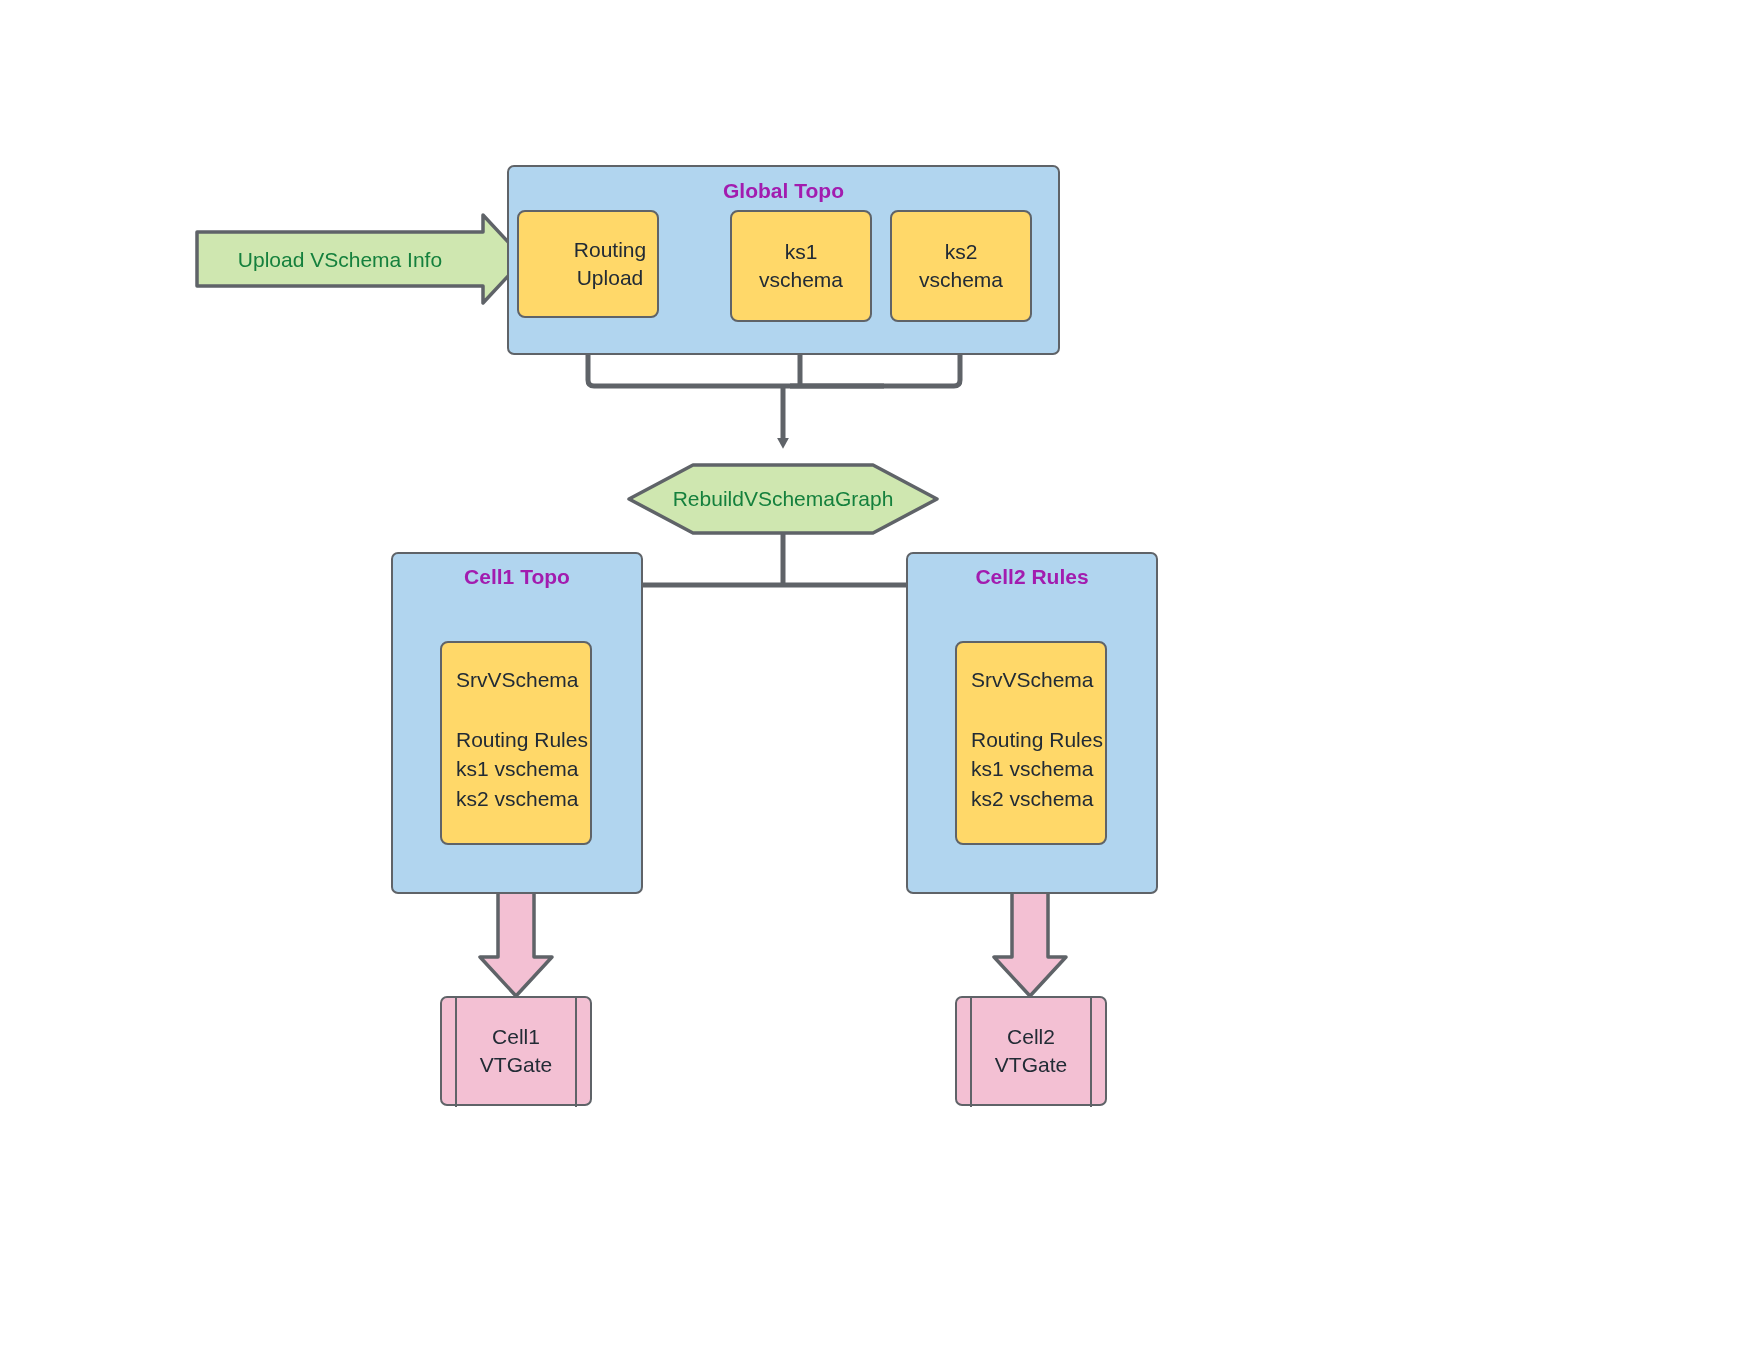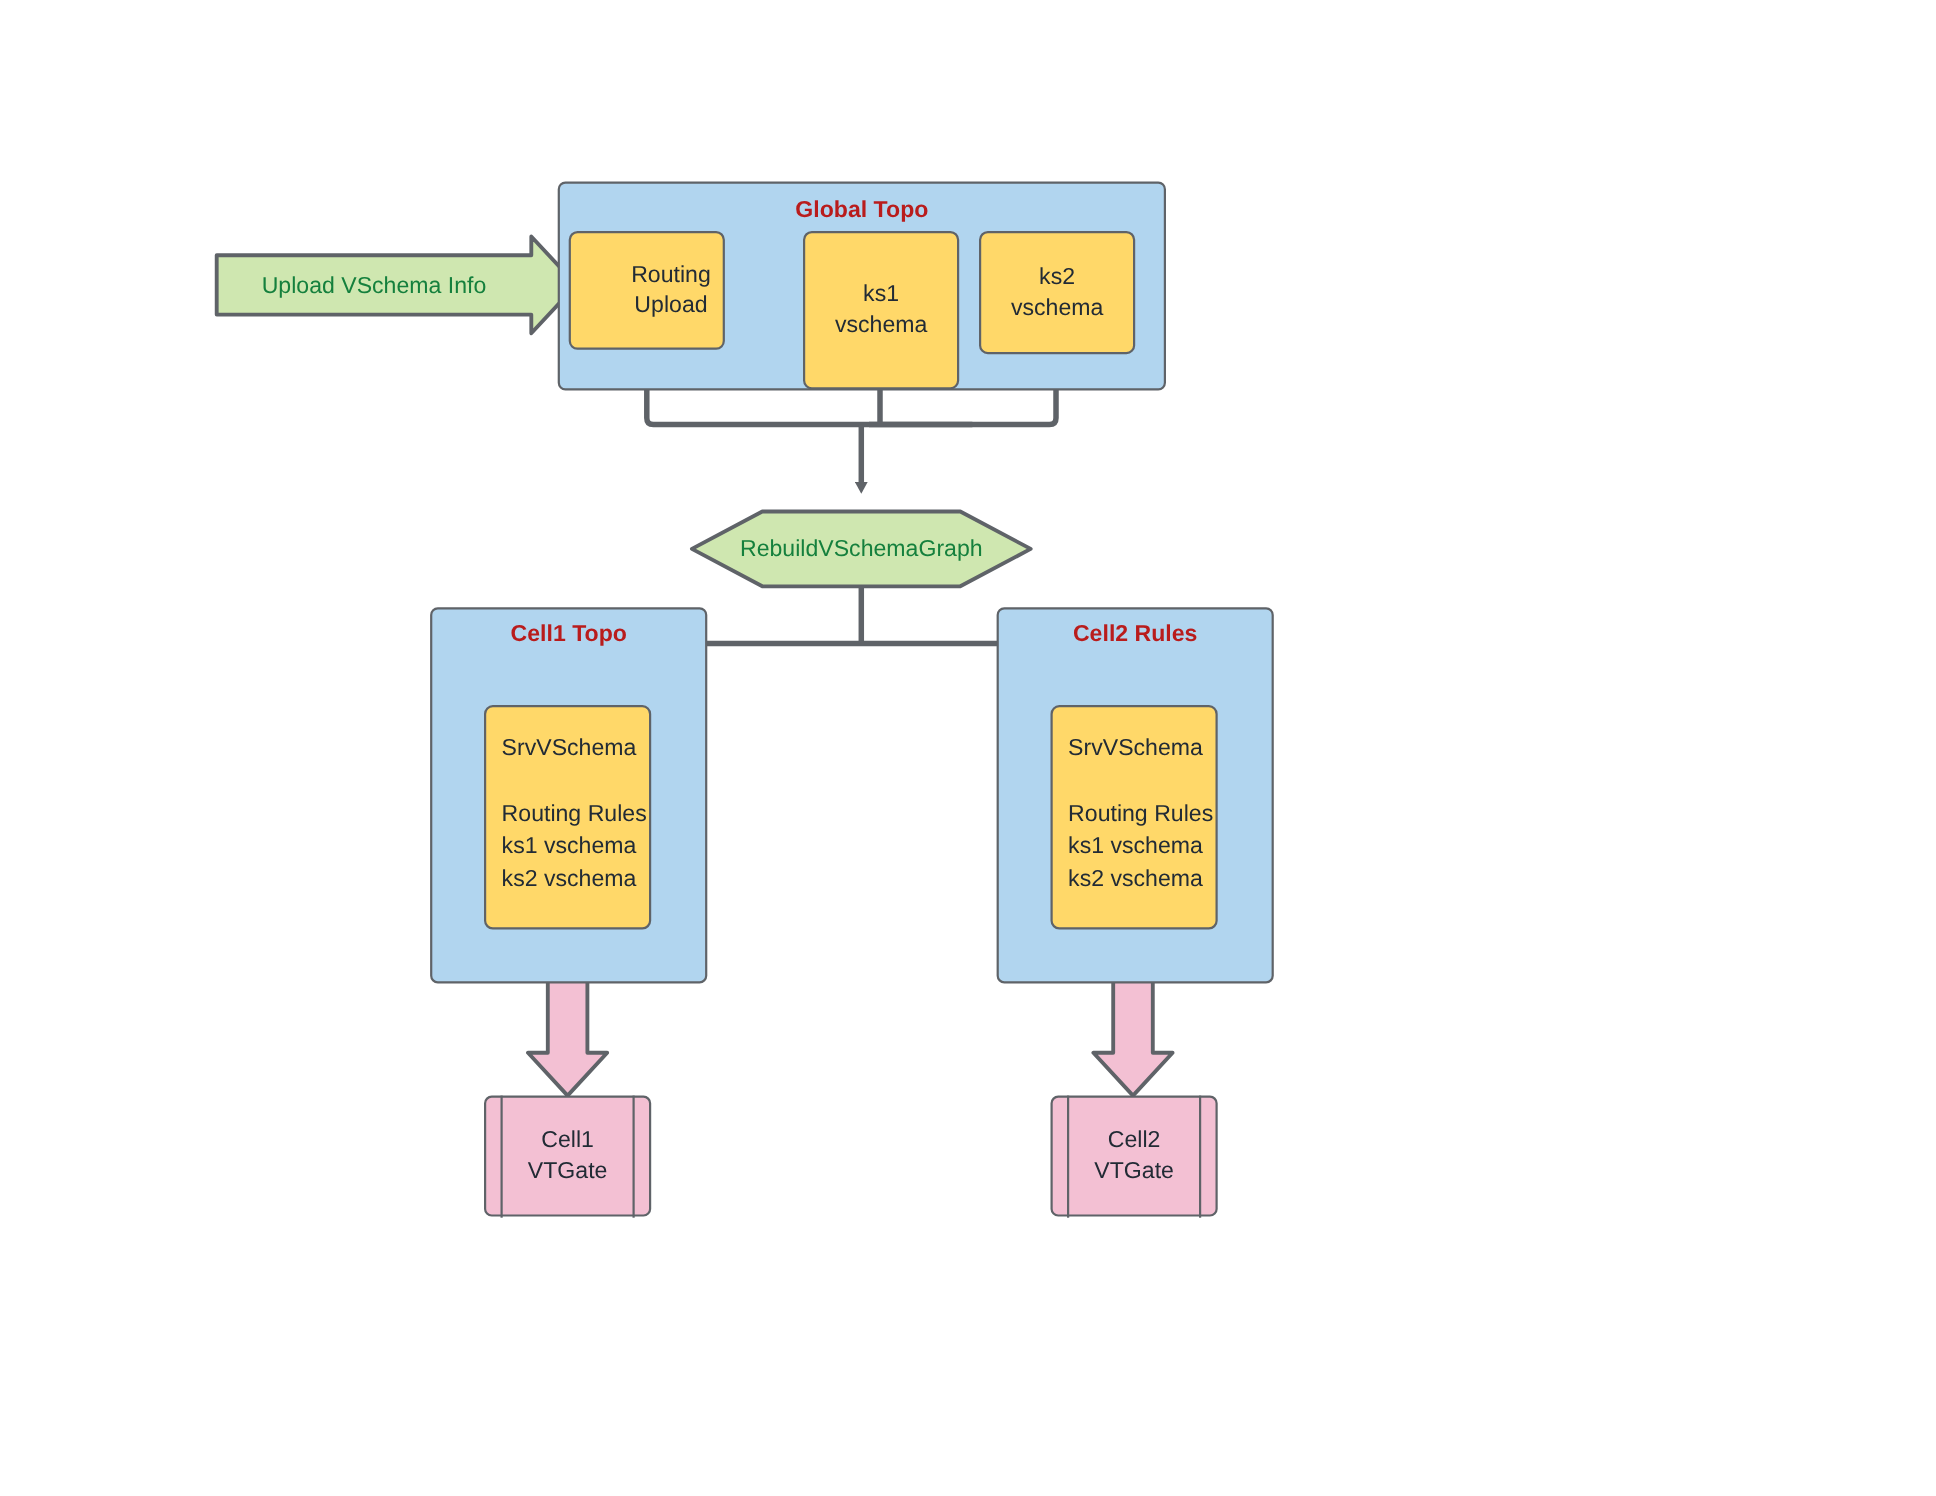--- a/index.html
+++ b/index.html
@@ -37,21 +37,21 @@
     border-radius: 7px;
     display: block;
   }
   .topo-title {
     position: absolute;
     left: 0;
     right: 0;
     text-align: center;
     font-weight: bold;
     font-size: 21px;
-    color: #b91c1c;
+    color: #a21caf;
   }
   
   .ybox {
     background: #ffd869;
     border: 2.5px solid #5f6368;
     border-radius: 8px;
     font-size: 21px;
     line-height: 1.32;
     text-align: center;
   }
@@ -139,21 +139,21 @@
     <div class="topo-title" style="top:12px;">Global Topo</div>
   </div>
 
   <div class="node ybox" style="left:517px; top:210px; width:142px; height:108px;padding-left:44px;">
     <div>
       <span>Routing</span><br>
       <span>Upload</span>
     </div>
   </div>
 
-  <div class="node ybox" style="left:730px; top:210px; width:142px; height:144px;">
+  <div class="node ybox" style="left:730px; top:210px; width:142px; height:112px;">
     <div>
       <span>ks1</span><br>
       <span>vschema</span>
     </div>
   </div>
 
   <div class="node ybox" style="left:890px; top:210px; width:142px; height:112px;">
     <div>
       <span>ks2</span><br>
       <span>vschema</span>

